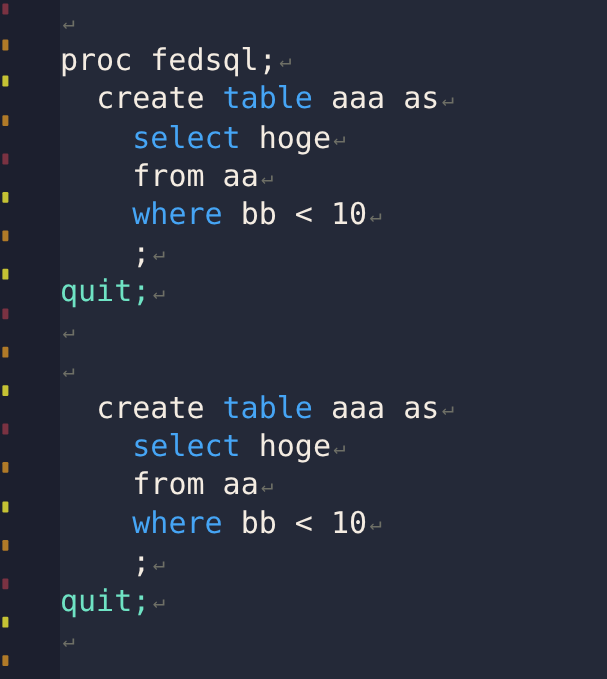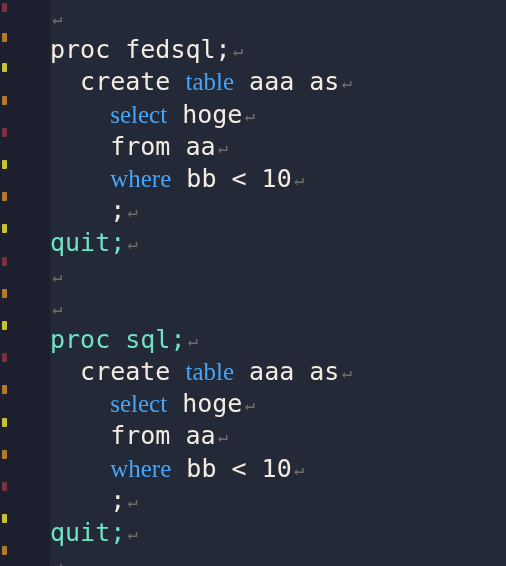--- a/index.html
+++ b/index.html
@@ -45,21 +45,21 @@
   .line {
     height: 32.2px;
     line-height: 32.2px;
     font-size: 25px;
     white-space: pre;
     letter-spacing: 0px;
     padding-left: 0px;
   }
   .tok { white-space: pre; }
   .plain   { color: #f4ece2; }
-  .kw-blue { color: #46a5f5; font-family: Liberation Serif, serif; }
+  .kw-blue { color: #46a5f5; }
   .kw-cyan { color: #6fe3c4; text-align: center; }
   .ret {
     color: #6e6f66;
     font-size: 17px;
     vertical-align: 2px;
     padding-left: 2px;
   }
 </style>
 </head>
 <body>
@@ -89,21 +89,20 @@
       <div class="line"><span class="ret">↵</span></div>
       <div class="line"><span class="tok plain">proc fedsql;</span><span class="ret">↵</span></div>
       <div class="line"><span class="tok plain">  </span><span class="tok plain">create </span><span class="tok kw-blue">table</span><span class="tok plain"> aaa as</span><span class="ret">↵</span></div>
       <div class="line"><span class="tok plain">    </span><span class="tok kw-blue">select</span><span class="tok plain"> hoge</span><span class="ret">↵</span></div>
       <div class="line"><span class="tok plain">    </span><span class="tok plain">from aa</span><span class="ret">↵</span></div>
       <div class="line"><span class="tok plain">    </span><span class="tok kw-blue">where</span><span class="tok plain"> bb &lt; 10</span><span class="ret">↵</span></div>
       <div class="line"><span class="tok plain">    </span><span class="tok plain">;</span><span class="ret">↵</span></div>
       <div class="line"><span class="tok kw-cyan">quit;</span><span class="ret">↵</span></div>
       <div class="line"><span class="ret">↵</span></div>
       <div class="line"><span class="ret">↵</span></div>
-      <div class="line"><span class="tok kw-cyan">proc sql;</span><span class="ret">↵</span></div>
       <div class="line"><span class="tok plain">  </span><span class="tok plain">create </span><span class="tok kw-blue">table</span><span class="tok plain"> aaa as</span><span class="ret">↵</span></div>
       <div class="line"><span class="tok plain">    </span><span class="tok kw-blue">select</span><span class="tok plain"> hoge</span><span class="ret">↵</span></div>
       <div class="line"><span class="tok plain">    </span><span class="tok plain">from aa</span><span class="ret">↵</span></div>
       <div class="line"><span class="tok plain">    </span><span class="tok kw-blue">where</span><span class="tok plain"> bb &lt; 10</span><span class="ret">↵</span></div>
       <div class="line"><span class="tok plain">    </span><span class="tok plain">;</span><span class="ret">↵</span></div>
       <div class="line"><span class="tok kw-cyan">quit;</span><span class="ret">↵</span></div>
       <div class="line"><span class="ret">↵</span></div>
     </div>
 </div>
 

